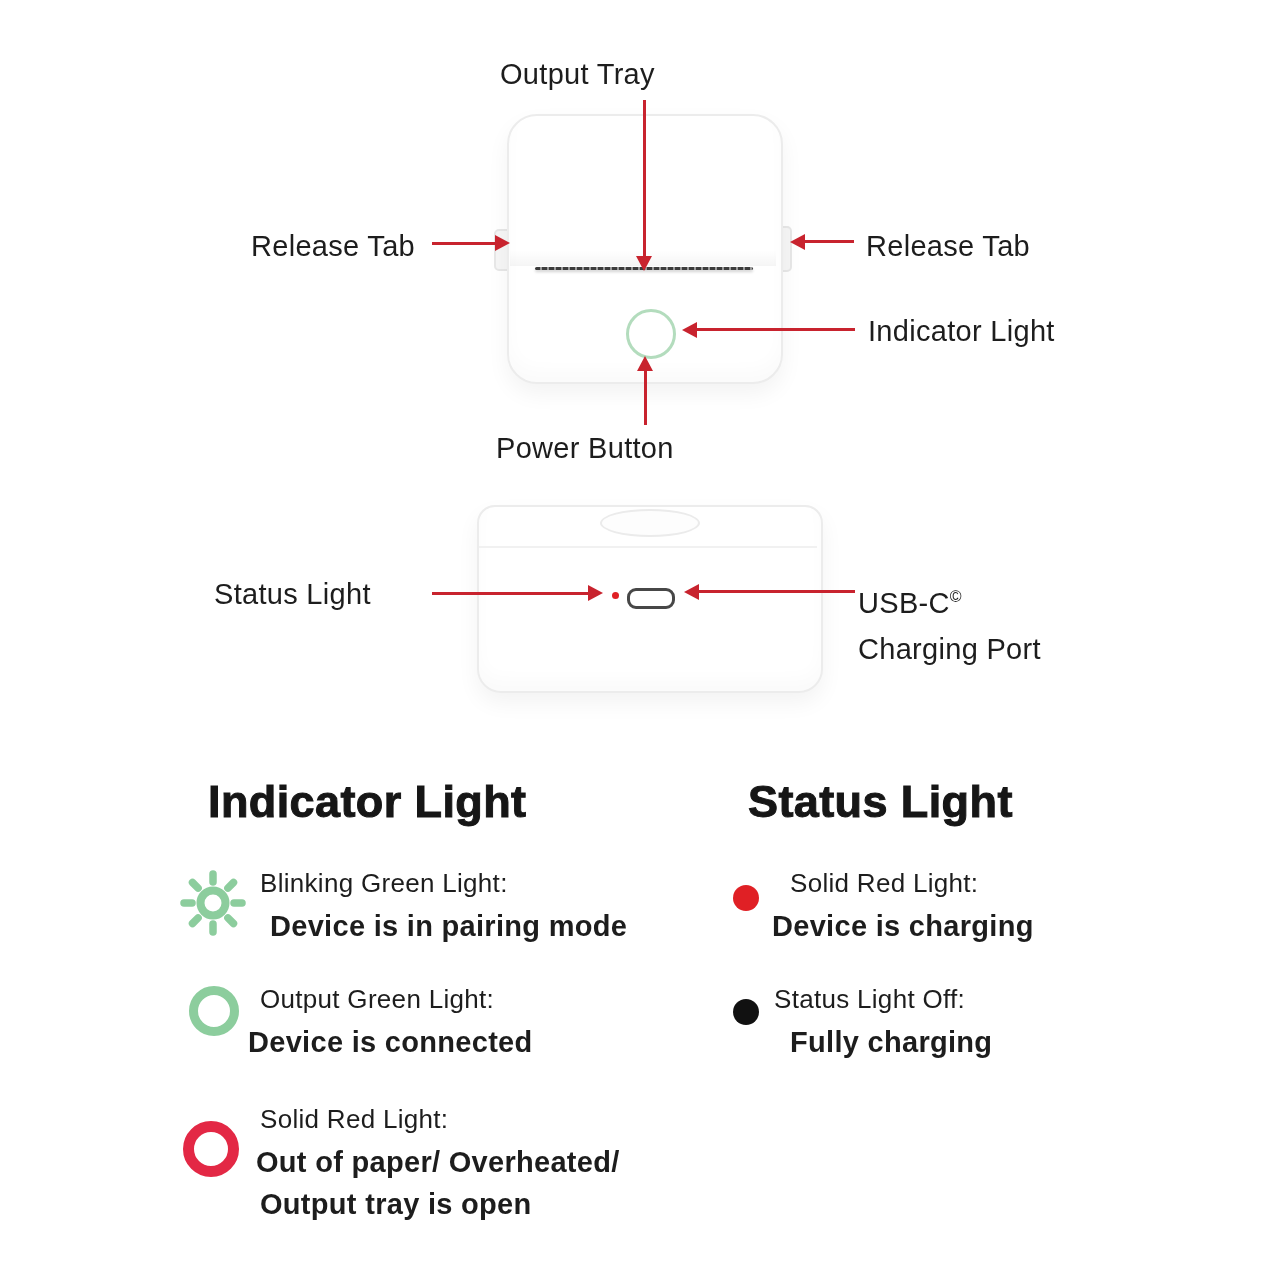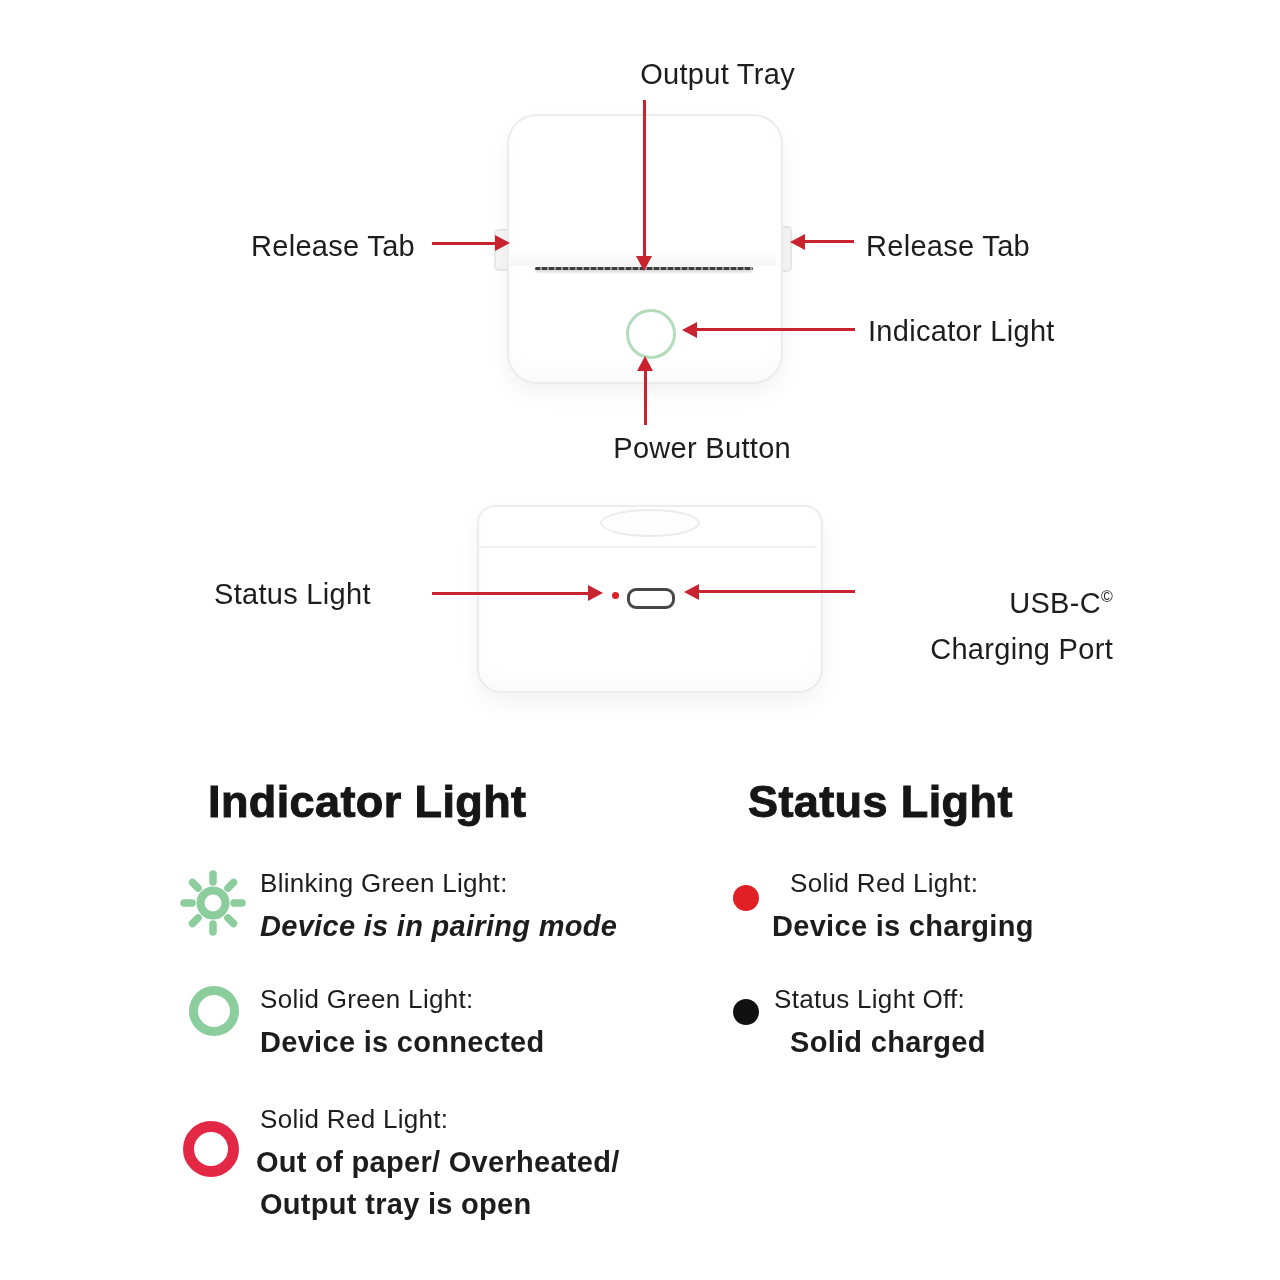--- a/index.html
+++ b/index.html
@@ -10,21 +10,21 @@
     --dot-red:#e02025;
     --text:#1d1d1d;
   }
   html,body{margin:0;padding:0;background:#fff;}
   .canvas{
     position:relative;width:1280px;height:1280px;background:#ffffff;overflow:hidden;
     font-family:"Liberation Sans", sans-serif;color:var(--text);
   }
   .abs{position:absolute;}
   .lbl{position:absolute;font-size:29px;letter-spacing:.3px;color:var(--text);white-space:nowrap;}
-  .centered{text-align:right;}
+  .centered{text-align:left;}
   
   .device{
     position:absolute;background:#ffffff;border:2px solid #ececec;
     box-shadow:0 10px 22px rgba(0,0,0,.05), inset 0 -12px 18px rgba(0,0,0,.02);
   }
   .tab{
     position:absolute;background:#f6f6f6;border:2px solid #e7e7e7;border-radius:5px;z-index:0;
   }
   .slot{
     position:absolute;height:3px;border-radius:2px;z-index:3;
@@ -112,32 +112,32 @@
     <line class="ray" x1="54" y1="33" x2="62" y2="33"></line>
     <line class="ray" x1="47.9" y1="47.9" x2="53.5" y2="53.5"></line>
     <line class="ray" x1="33" y1="54" x2="33" y2="62"></line>
     <line class="ray" x1="18.1" y1="47.9" x2="12.5" y2="53.5"></line>
     <line class="ray" x1="12" y1="33" x2="4" y2="33"></line>
     <line class="ray" x1="18.1" y1="18.1" x2="12.5" y2="12.5"></line>
     <line class="ray" x1="33" y1="12" x2="33" y2="4"></line>
     <line class="ray" x1="47.9" y1="18.1" x2="53.5" y2="12.5"></line>
   </svg>
   <div class="leg-label" style="left:260px;top:868px;">Blinking Green Light:</div>
-  <div class="leg-desc" style="left:260px;top:910px;font-style:italic;">Device is in pairing mode</div>
+  <div class="leg-desc" style="left:270px;top:910px;">Device is in pairing mode</div>
 
   <div class="leg-ring" style="left:189px;top:986px;width:50px;height:50px;border:9px solid var(--green);box-sizing:border-box;"></div>
-  <div class="leg-label" style="left:260px;top:984px;">Solid Green Light:</div>
-  <div class="leg-desc" style="left:260px;top:1026px;text-align:right;">Device is connected</div>
+  <div class="leg-label" style="left:260px;top:984px;">Output Green Light:</div>
+  <div class="leg-desc" style="left:248px;top:1026px;text-align:right;">Device is connected</div>
 
   <div class="leg-ring" style="left:183px;top:1121px;width:56px;height:56px;border:11px solid var(--ring-red);box-sizing:border-box;"></div>
   <div class="leg-label" style="left:260px;top:1104px;">Solid Red Light:</div>
   <div class="leg-desc" style="left:256px;top:1146px;">Out of paper/ Overheated/</div>
   <div class="leg-desc" style="left:260px;top:1188px;">Output tray is open</div>
 
   <div class="leg-dot" style="left:733px;top:885px;width:26px;height:26px;background:var(--dot-red);"></div>
   <div class="leg-label" style="left:790px;top:868px;">Solid Red Light:</div>
   <div class="leg-desc" style="left:772px;top:910px;">Device is charging</div>
 
   <div class="leg-dot" style="left:733px;top:999px;width:26px;height:26px;background:#111111;"></div>
   <div class="leg-label" style="left:774px;top:984px;">Status Light Off:</div>
-  <div class="leg-desc" style="left:790px;top:1026px;">Solid charged</div>
+  <div class="leg-desc" style="left:790px;top:1026px;">Fully charging</div>
 
 </div>
 
 </body></html>

